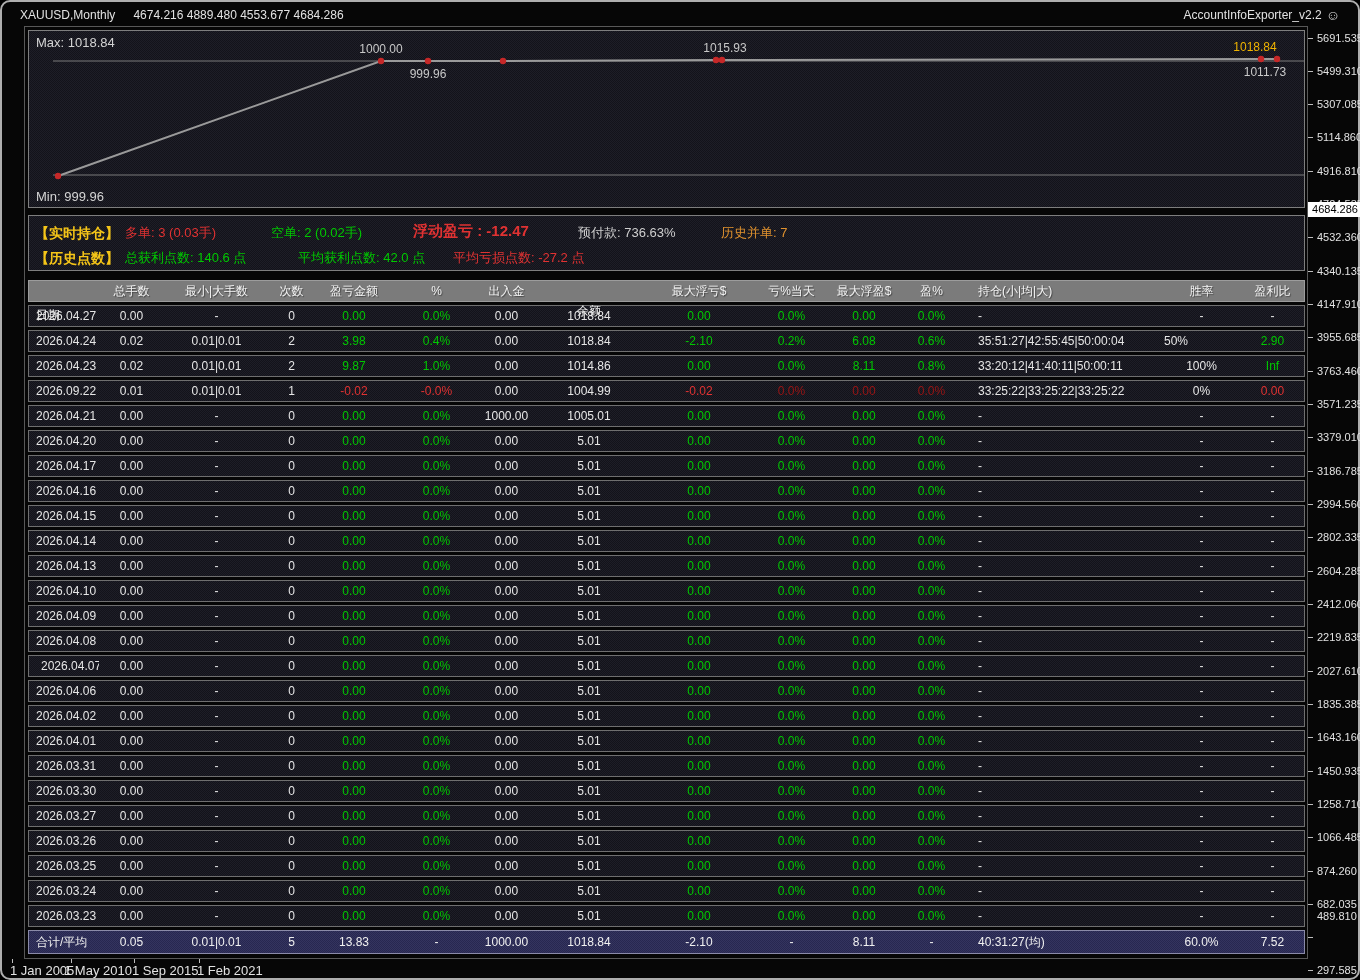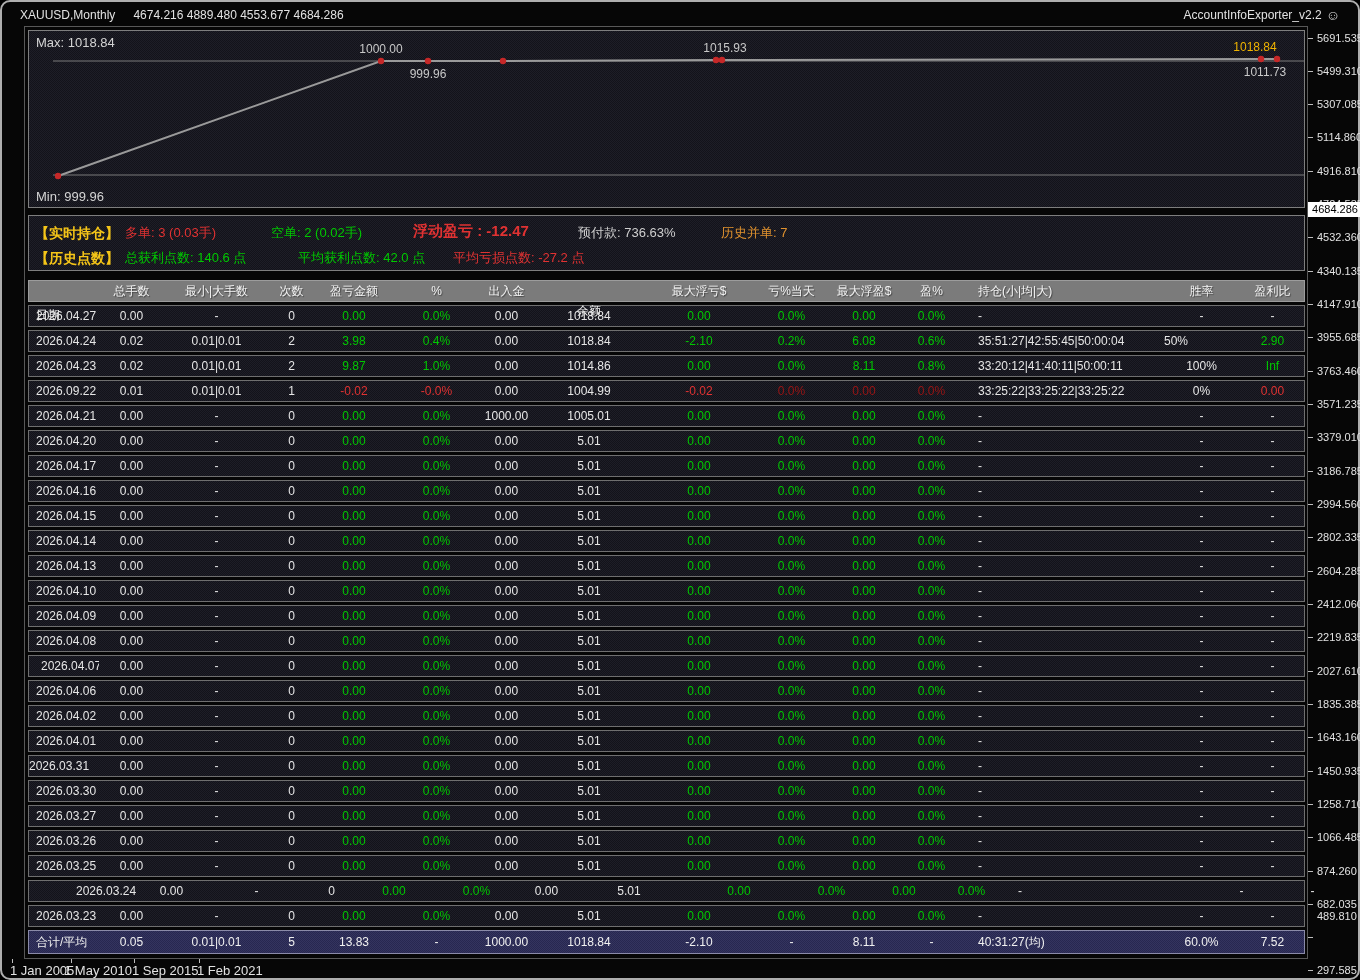--- a/index.html
+++ b/index.html
@@ -410,21 +410,21 @@
           <div class="cell c-w" style="width: 110px; text-align: center;">5.01</div>
           <div class="cell c-g" style="width: 110px; text-align: center;">0.00</div>
           <div class="cell c-g" style="width: 75px; text-align: center;">0.0%</div>
           <div class="cell c-g" style="width: 70px; text-align: center;">0.00</div>
           <div class="cell c-g" style="width: 65px; text-align: center;">0.0%</div>
           <div class="cell c-w" style="width: 200px; text-align: left; padding-left: 14px;">-</div>
           <div class="cell c-w" style="width: 75px; text-align: center;">-</div>
           <div class="cell c-w" style="width: 67px; text-align: center;">-</div>
         </div>
         <div class="trow tdata">
-          <div class="cell c-w" style="width: 70px; text-align: left; ">2026.03.31</div>
+          <div class="cell c-w" style="width: 70px; text-align: left; padding-left: 7px;">2026.03.31</div>
           <div class="cell c-w" style="width: 65px; text-align: center;">0.00</div>
           <div class="cell c-w" style="width: 105px; text-align: center;">-</div>
           <div class="cell c-w" style="width: 45px; text-align: center;">0</div>
           <div class="cell c-g" style="width: 80px; text-align: center;">0.00</div>
           <div class="cell c-g" style="width: 85px; text-align: center;">0.0%</div>
           <div class="cell c-w" style="width: 55px; text-align: center;">0.00</div>
           <div class="cell c-w" style="width: 110px; text-align: center;">5.01</div>
           <div class="cell c-g" style="width: 110px; text-align: center;">0.00</div>
           <div class="cell c-g" style="width: 75px; text-align: center;">0.0%</div>
           <div class="cell c-g" style="width: 70px; text-align: center;">0.00</div>
@@ -495,21 +495,21 @@
           <div class="cell c-w" style="width: 110px; text-align: center;">5.01</div>
           <div class="cell c-g" style="width: 110px; text-align: center;">0.00</div>
           <div class="cell c-g" style="width: 75px; text-align: center;">0.0%</div>
           <div class="cell c-g" style="width: 70px; text-align: center;">0.00</div>
           <div class="cell c-g" style="width: 65px; text-align: center;">0.0%</div>
           <div class="cell c-w" style="width: 200px; text-align: left; padding-left: 14px;">-</div>
           <div class="cell c-w" style="width: 75px; text-align: center;">-</div>
           <div class="cell c-w" style="width: 67px; text-align: center;">-</div>
         </div>
         <div class="trow tdata">
-          <div class="cell c-w" style="width: 70px; text-align: left; padding-left: 7px; margin-left: 40px;">2026.03.24</div>
+          <div class="cell c-w" style="width: 70px; text-align: left; padding-left: 7px;">2026.03.24</div>
           <div class="cell c-w" style="width: 65px; text-align: center;">0.00</div>
           <div class="cell c-w" style="width: 105px; text-align: center;">-</div>
           <div class="cell c-w" style="width: 45px; text-align: center;">0</div>
           <div class="cell c-g" style="width: 80px; text-align: center;">0.00</div>
           <div class="cell c-g" style="width: 85px; text-align: center;">0.0%</div>
           <div class="cell c-w" style="width: 55px; text-align: center;">0.00</div>
           <div class="cell c-w" style="width: 110px; text-align: center;">5.01</div>
           <div class="cell c-g" style="width: 110px; text-align: center;">0.00</div>
           <div class="cell c-g" style="width: 75px; text-align: center;">0.0%</div>
           <div class="cell c-g" style="width: 70px; text-align: center;">0.00</div>

